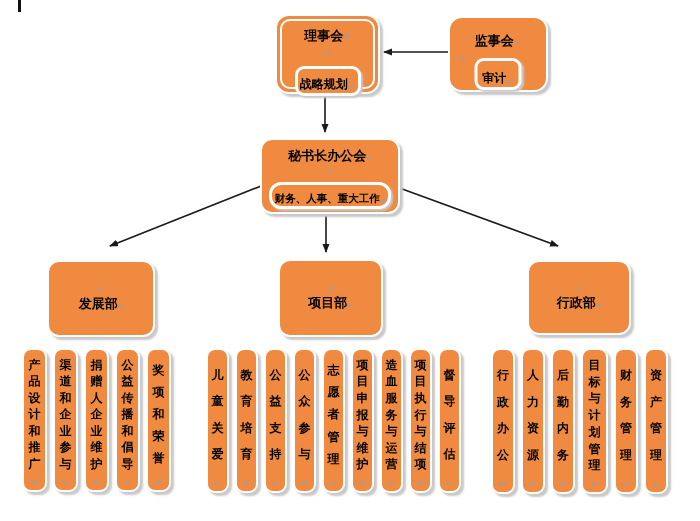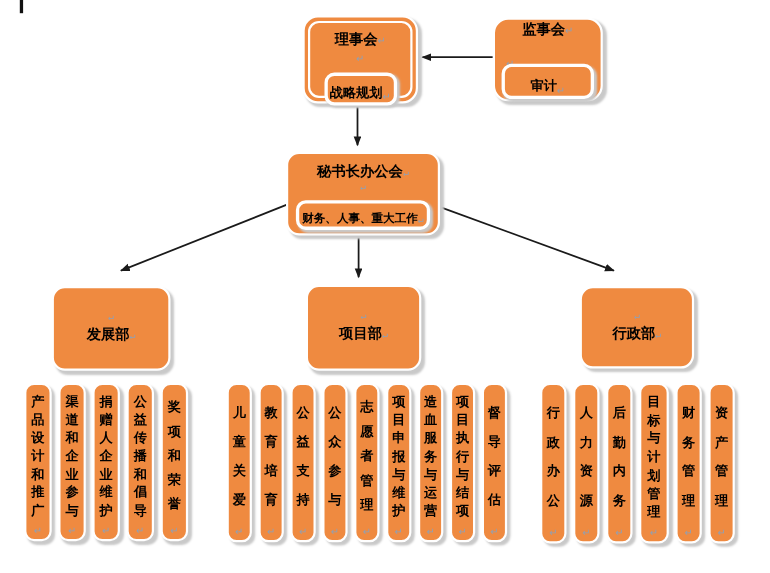--- a/index.html
+++ b/index.html
@@ -81,32 +81,32 @@
     <div class="inner-ring"></div>
     <div class="node-title" style="padding-top:12px;"><span>理事会</span><span class="mark">↵</span></div>
     <div class="mark mark-center" style="top:33px;">↵</div>
     <div class="sub-box" style="top:50px;width:66px;height:30px;font-size:12px;">
       <span>战略规划</span>
         <span class="mark">↵</span>
     </div>
   </div>
 
   <div class="obox rad14" style="left:448px;top:16px;width:100px;height:76px;">
-    <div class="node-title" style="padding-top:1px;"><span>监事会</span><span class="mark">↵</span></div>
+    <div class="node-title" style="padding-top:15px;"><span>监事会</span><span class="mark">↵</span></div>
     <div class="mark" style="position:absolute;left:10px;top:36px;">↵</div>
-    <div class="sub-box" style="top:40px;width:84px;height:32px;font-size:12px;">
+    <div class="sub-box" style="top:40px;width:47px;height:32px;font-size:12px;">
       <span>审计</span>
         <span class="mark">↵</span>
     </div>
   </div>
 
   <div class="obox rad12" style="left:260px;top:138px;width:140px;height:76px;">
     <div class="node-title" style="padding-top:9px;"><span>秘书长办公会</span><span class="mark">↵</span></div>
     <div class="mark mark-center" style="top:27px;">↵</div>
-    <div class="sub-box" style="top:42px;width:122px;height:27px;font-size:10.5px;">
+    <div class="sub-box" style="top:42px;width:122px;height:27px;font-size:10.5px;border-radius:12px;">
       <span>财务、人事、重大工作</span>
         <span class="mark">↵</span>
     </div>
   </div>
 
   <div class="obox rad12 dept" style="left:47px;top:260px;width:108px;height:77px;">
     <div class="mark">↵</div>
     <div class="node-title"><span>发展部</span><span class="mark">↵</span></div>
   </div>
 

